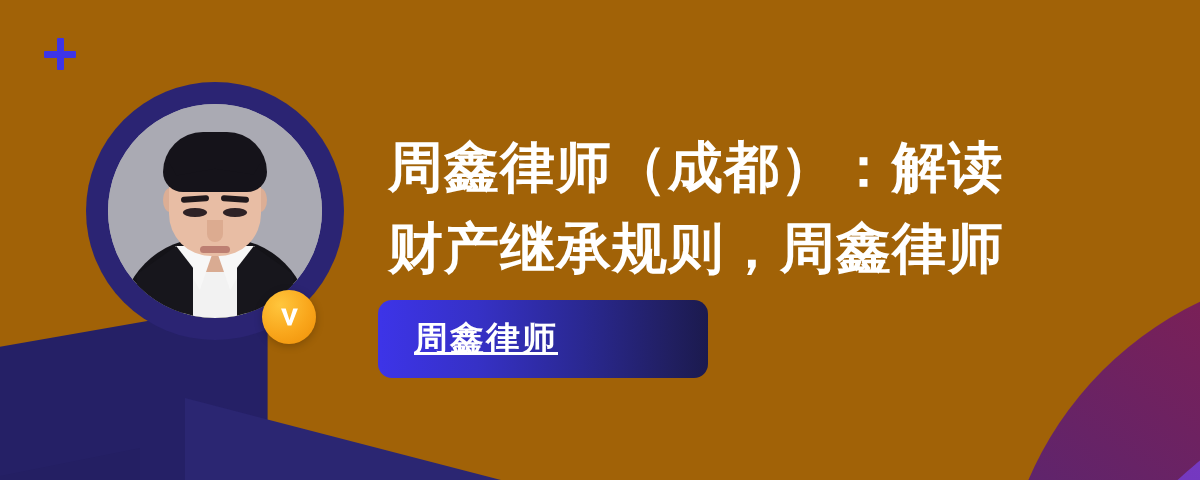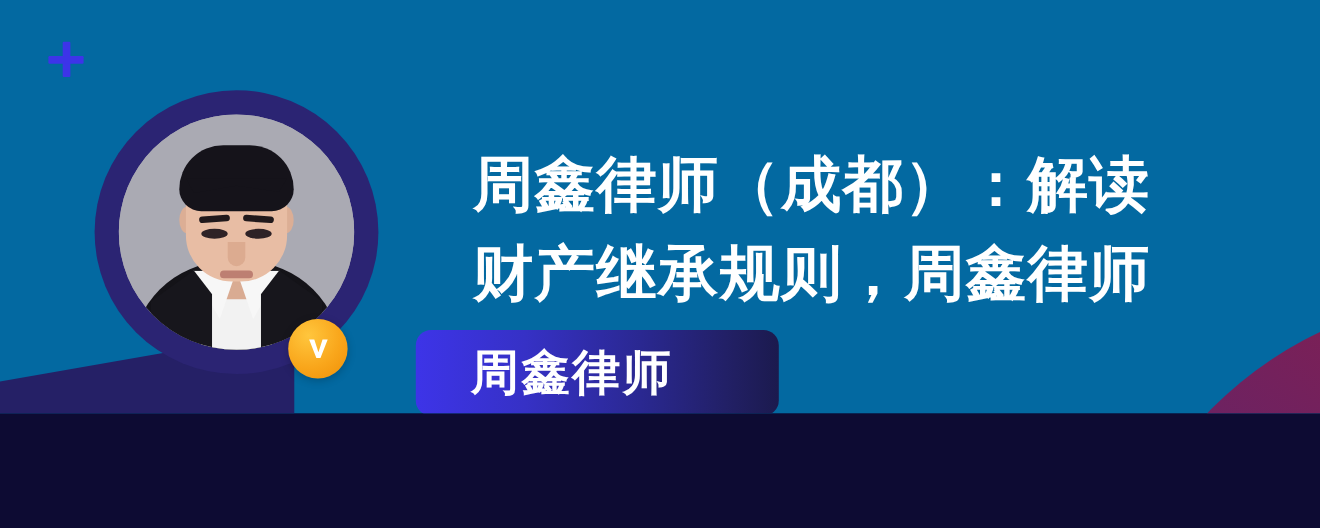--- a/index.html
+++ b/index.html
@@ -3,25 +3,24 @@
 <meta charset="utf-8">
 <style>
   html, body {
     margin: 0;
     padding: 0;
     background: #0d0b33;
   }
   #banner {
     position: relative;
     width: 1200px;
-    height: 376px;
+    height: 480px;
     overflow: hidden;
-    background: #0369a1;
+    background: #a16207;
     font-family: "Liberation Sans", "DejaVu Sans", sans-serif;
-    text-align: center;
   }
 
   
   .bg-layer {
     position: absolute;
     inset: 0;
     overflow: hidden;
     pointer-events: none;
   }
 
@@ -213,25 +212,26 @@
     top: 300px;
     width: 330px;
     height: 78px;
     border-radius: 14px;
     background: linear-gradient(90deg, #3d34e8 0%, #3631c6 30%, #2a2891 62%, #211f62 88%, #1b1a4e 100%);
     display: flex;
     align-items: center;
   }
   .name-badge .name-text {
     color: #ffffff;
-    font-size: 44px;
+    font-size: 34px;
     font-weight: 700;
     letter-spacing: 2px;
-    margin-left: 50px;
+    margin-left: 36px;
     white-space: nowrap;
+    text-decoration: underline;
   }
 </style>
 </head>
 <body>
 
 <div id="banner">
 
   <div class="bg-layer">
     <div class="poly-a"></div>
     <div class="poly-c"></div>

